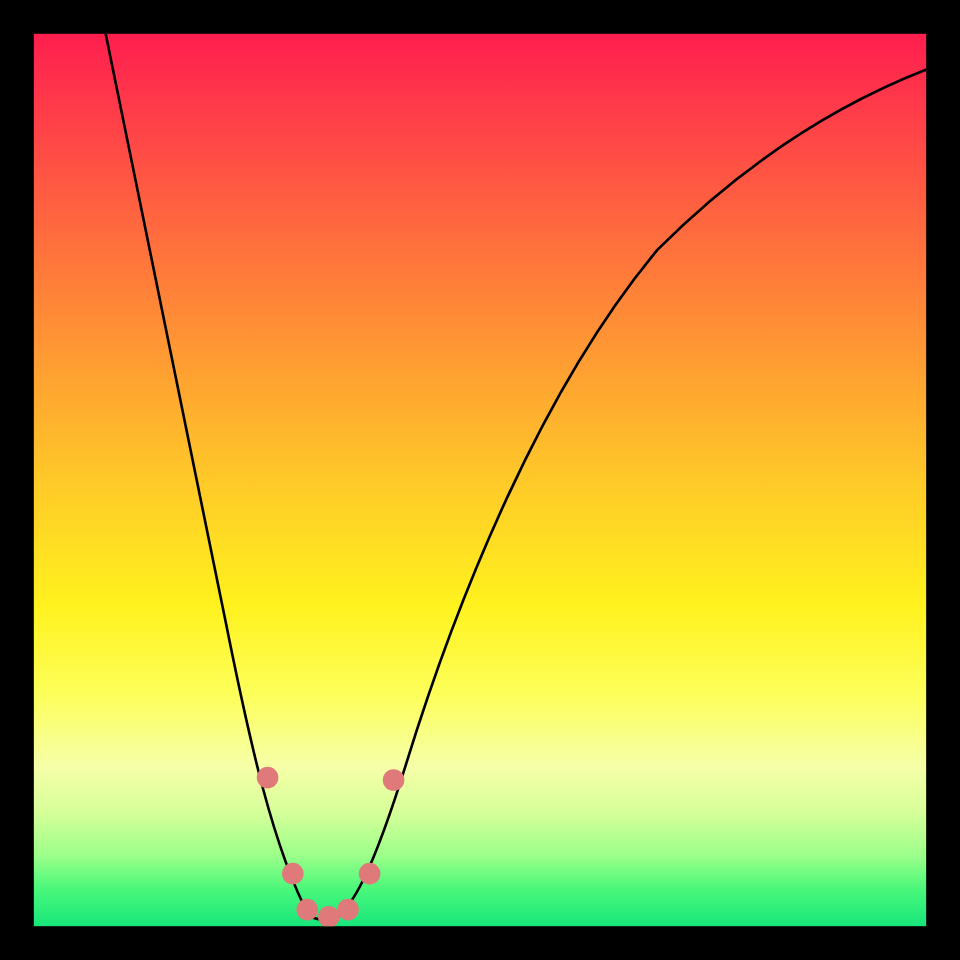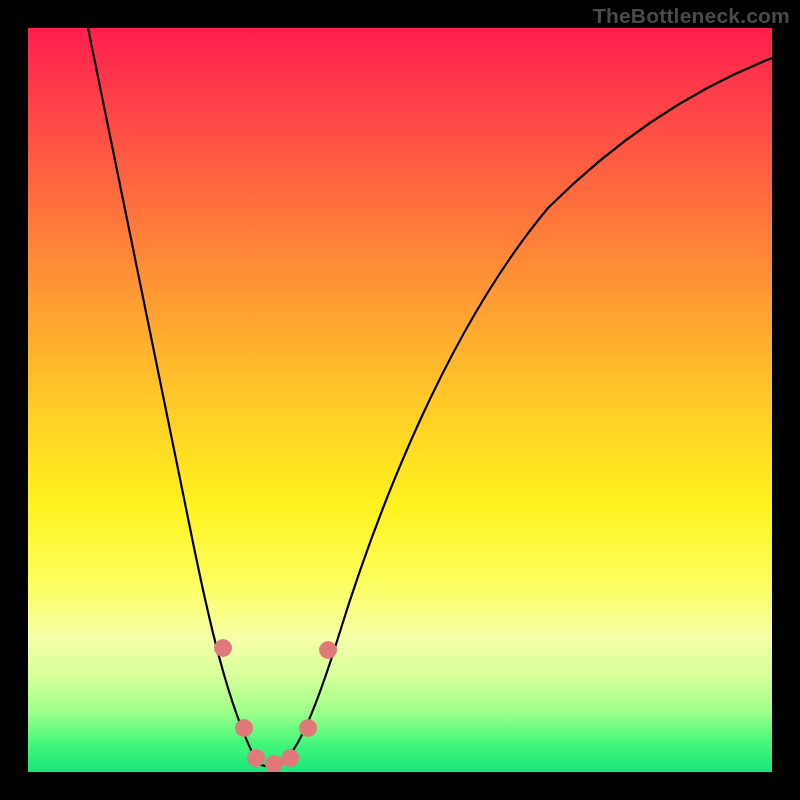--- a/index.html
+++ b/index.html
@@ -82,14 +82,13 @@
         <circle cx="216" cy="700" r="9"></circle>
         <circle cx="228" cy="730" r="9"></circle>
         <circle cx="246" cy="736" r="9"></circle>
         <circle cx="262" cy="730" r="9"></circle>
         <circle cx="280" cy="700" r="9"></circle>
         <circle cx="300" cy="622" r="9"></circle>
       </g>
     </svg>
   </div>
 
-  <div class="watermark">TheBottleneck.com</div>
 </div>
 
 </body></html>

